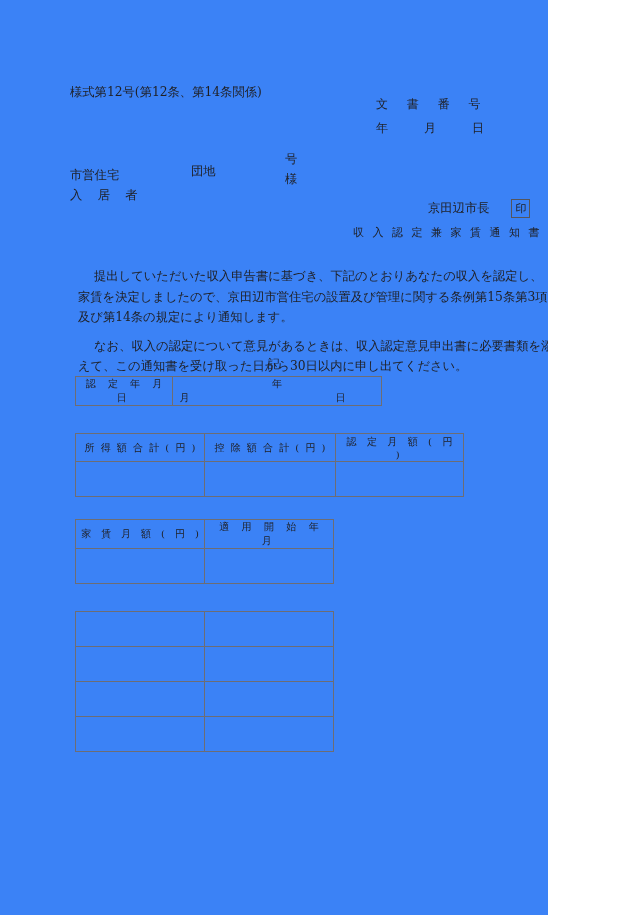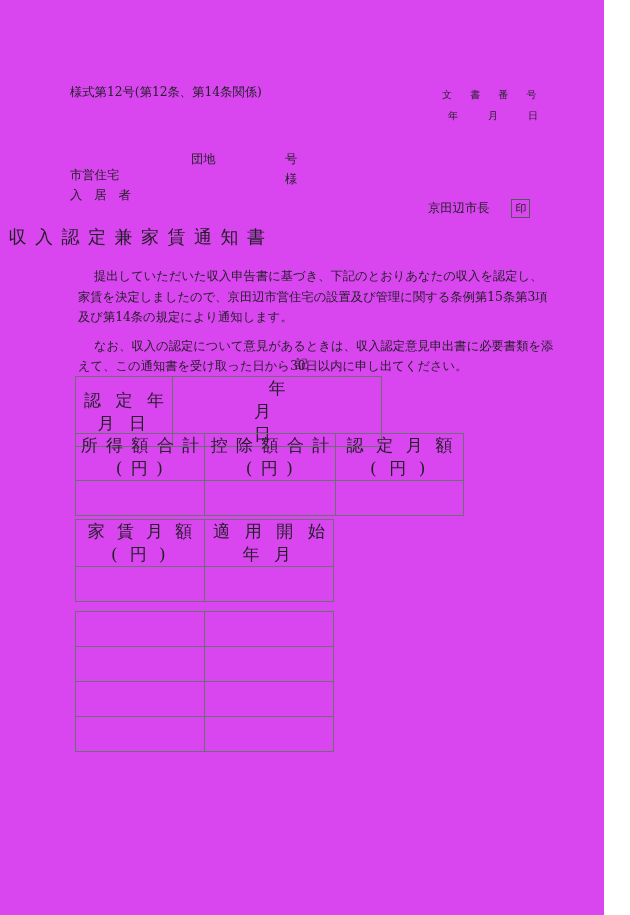--- a/index.html
+++ b/index.html
@@ -6,56 +6,56 @@
     margin: 0;
     padding: 0;
     background: #ffffff;
   }
   body {
     font-family: "DejaVu Serif", "Liberation Serif", serif;
     color: #1f1f23;
   }
   .page {
     position: relative;
-    width: 604px;
+    width: 548px;
     height: 915px;
-    background: #d946ef;
+    background: #3b82f6;
     overflow: hidden;
   }
 
   
   .abs { position: absolute; white-space: nowrap; }
 
   
   .form-no {
     left: 70px; top: 84px;
     font-size: 12.3px;
     letter-spacing: 0px;
   }
 
   
   .meta-block {
-    right: 60px; top: 88px;
-    text-align: center;
-    font-size: 10px;
+    right: 60px; top: 96px;
+    text-align: left;
+    font-size: 12px;
   }
   .meta-line { margin-bottom: 7px; }
   .meta-line:last-child { margin-bottom: 0; }
   .sp-wide { letter-spacing: 7.5px; }
 
   
   .addr {
     left: 70px; top: 151px;
     font-size: 12.3px;
   }
   .addr-row { position: relative; height: 20px; }
   .addr-c1 { position: absolute; left: 0; top: 16px; }
-  .addr-c2 { position: absolute; left: 121px; top: 0; }
+  .addr-c2 { position: absolute; left: 121px; top: 12px; }
   .addr-c3 { position: absolute; left: 215px; top: 0; }
-  .sp-mid { letter-spacing: 4px; }
+  .sp-mid { letter-spacing: 4px; font-family: Liberation Mono, monospace; }
 
   
   .issuer {
     left: 428px; top: 199px;
     font-size: 12.3px;
     display: flex;
     align-items: center;
   }
   .seal-box {
     margin-left: 22px;
@@ -64,22 +64,22 @@
     display: flex;
     align-items: center;
     justify-content: center;
     font-size: 11px;
     line-height: 1;
   }
 
   
   .doc-title {
     left: 0; right: 0; top: 225px;
-    text-align: left;
-    font-size: 18px;
+    text-align: right;
+    font-size: 11px;
     letter-spacing: 8.5px;
     text-indent: 8.5px;
     white-space: nowrap;
   }
 
   
   .body-wrap {
     position: absolute;
     left: 70px; top: 258px;
     width: 492px;
@@ -94,21 +94,21 @@
     left: 0; right: 0; top: 356px;
     text-align: center;
     font-size: 12.3px;
   }
 
   
   .tbl {
     position: absolute;
     border-collapse: collapse;
     table-layout: fixed;
-    font-size: 17px;
+    font-size: 10px;
   }
   .tbl td {
     border: 1px solid #6d6d74;
     padding: 0;
     vertical-align: middle;
     text-align: center;
   }
   .hdr-cell { height: 27px; }
   .blank-cell { height: 34px; }
 

